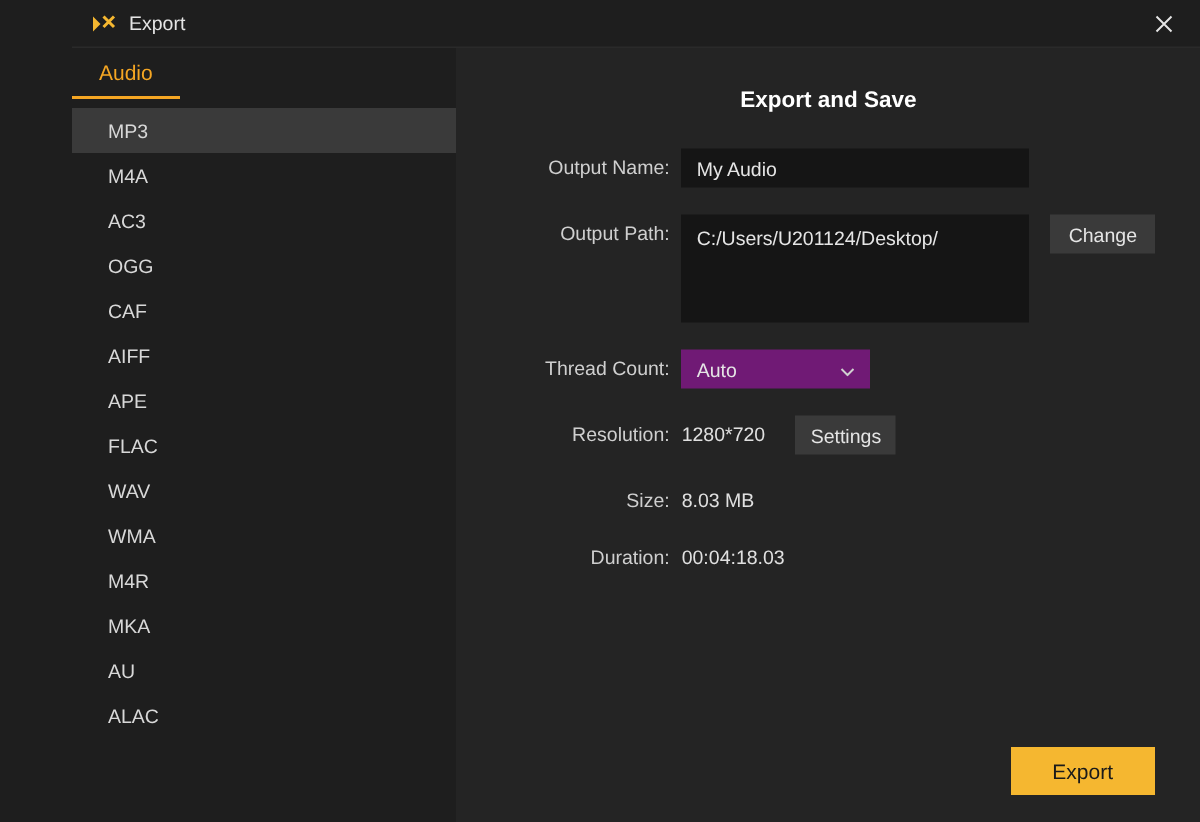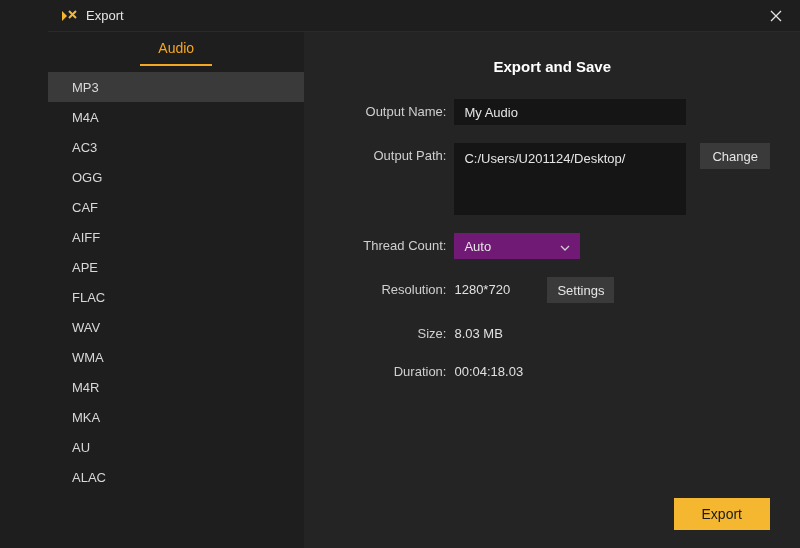--- a/index.html
+++ b/index.html
@@ -18,21 +18,21 @@
     padding: 0 12px;
     background: #1e1e1e;
     border-bottom: 1px solid #2a2a2a;
   }
   .titlebar .logo { width: 18px; height: 18px; margin-right: 8px; display: flex; align-items: center; }
   .titlebar .title { color: #e5e5e5; font-size: 13px; flex: 0 0 auto; }
   .titlebar .spacer { flex: 1; }
   .titlebar .close { width: 24px; height: 24px; display: flex; align-items: center; justify-content: center; color: #e5e5e5; cursor: pointer; }
   .body { flex: 1; display: flex; min-height: 0; }
   .sidebar { width: 276px; display: flex; flex-direction: column; background: #1e1e1e; }
-  .tabs { height: 34px; display: flex; align-items: flex-end; justify-content: center; }
+  .tabs { height: 34px; display: flex; align-items: flex-end; }
   .tab {
     color: #f5a623;
     font-size: 14px;
     padding: 6px 18px 8px;
     border-bottom: 2px solid #f5a623;
     cursor: pointer;
   }
   .format-scroll {
     flex: 1;
     overflow-y: auto;
@@ -95,21 +95,21 @@
   .btn-gray {
     background: #3a3a3a;
     color: #e5e5e5;
     font-size: 13px;
     border: none;
     padding: 5px 12px;
     height: 26px;
     cursor: pointer;
     margin-left: 14px;
   }
-  .btn-gray.small { padding: 4px 10px; margin-left: 21px; }
+  .btn-gray.small { padding: 4px 10px; margin-left: 4px; }
   .select {
     background: #701a75;
     color: #e5e5e5;
     width: 126px;
     height: 26px;
     display: flex;
     align-items: center;
     justify-content: space-between;
     padding: 0 10px;
     cursor: pointer;

